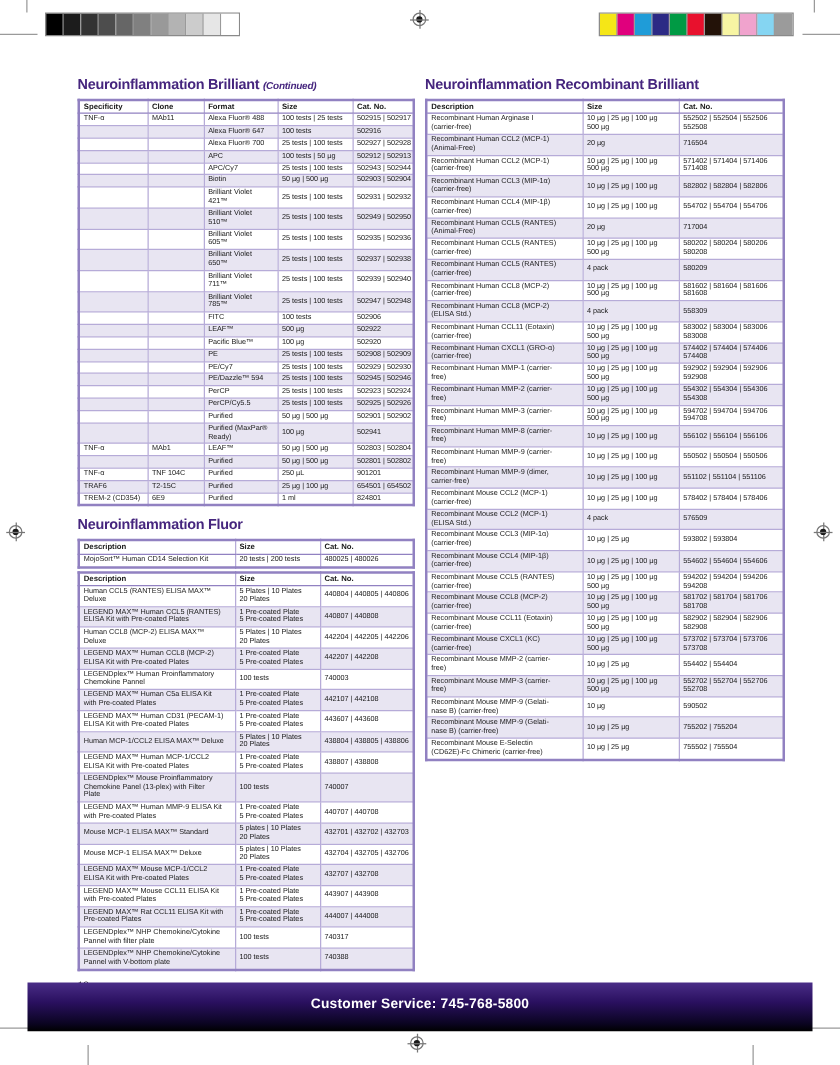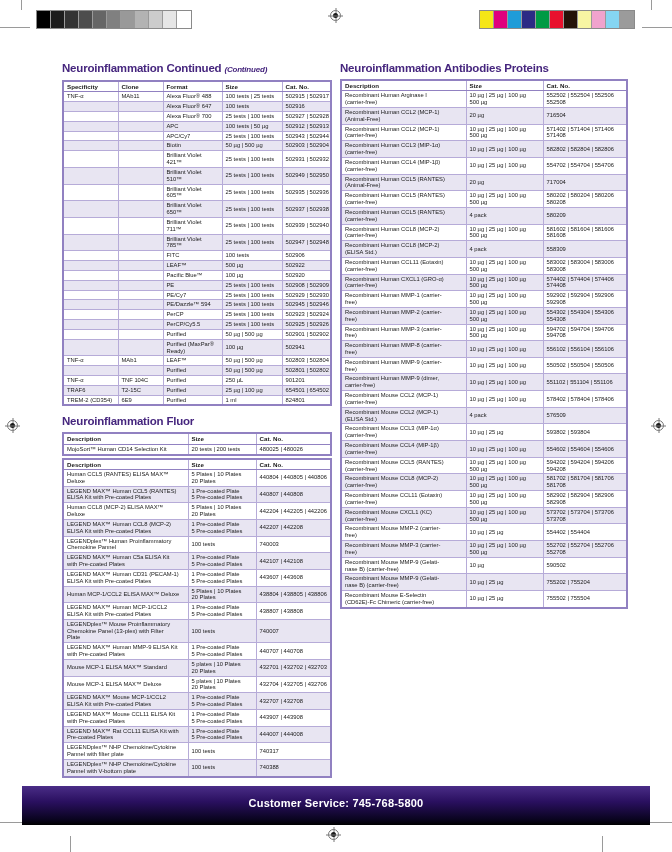--- a/index.html
+++ b/index.html
@@ -106,21 +106,21 @@
 <div class="cropline" style="left:642px;top:27px; width:30px; height:1px;"></div>
 <div class="cropline" style="left:21px; top:0;    width:1px;  height:10px;"></div>
 <div class="cropline" style="left:651px;top:0;    width:1px;  height:10px;"></div>
 <div class="cropline" style="left:0;   top:822px; width:34px; height:1px;"></div>
 <div class="cropline" style="left:638px;top:822px;width:34px; height:1px;"></div>
 <div class="cropline" style="left:70px; top:836px; width:1px; height:16px;"></div>
 <div class="cropline" style="left:602px;top:836px; width:1px; height:16px;"></div>
 
 <div class="col col-left">
   <h2 class="section-title">
-    <span>Neuroinflammation Continued</span>
+    <span>Neuroinflammation Brilliant</span>
     <span class="suffix">(Continued)</span>
   </h2>
   <table class="cat">
       <colgroup>
         <col style="width: 55px;">
         <col style="width: 45px;">
         <col style="width: 59px;">
         <col style="width: 60px;">
         <col style="width: 49px;">
       </colgroup>
@@ -493,21 +493,21 @@
           <td>740388</td>
         </tr>
       </tbody>
     </table>
 
   <div class="pagenum">18</div>
 </div>
 
 <div class="col col-right">
   <h2 class="section-title">
-    <span>Neuroinflammation Antibodies Proteins</span>
+    <span>Neuroinflammation Recombinant Brilliant</span>
   </h2>
   <table class="cat">
       <colgroup>
         <col style="width: 125px;">
         <col style="width: 77px;">
         <col style="width: 84px;">
       </colgroup>
       <thead>
         <tr>
           <th>Description</th>

